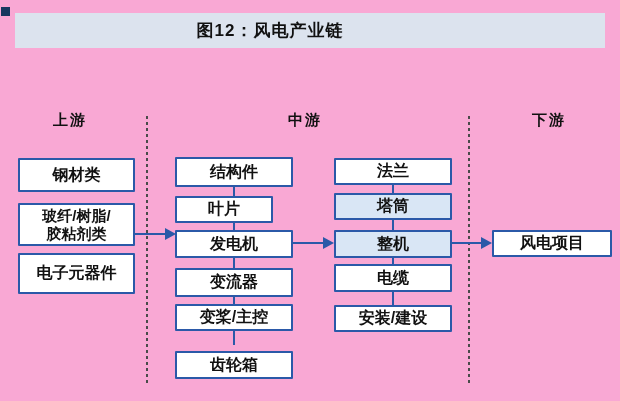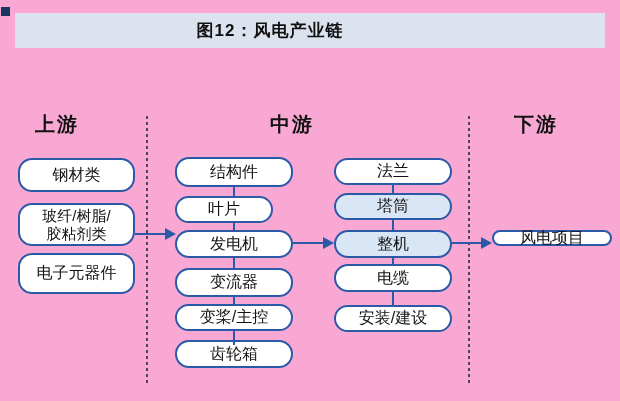--- a/index.html
+++ b/index.html
@@ -18,31 +18,31 @@
   .canvas{position:absolute;left:0;top:0;width:620px;height:401px;background:#f9a8d4;}
   .corner-mark{position:absolute;left:1px;top:7px;width:9px;height:9px;background:#17375e;}
   .title-band{
     position:absolute;left:15px;top:13px;width:590px;height:35px;background:var(--band);
     display:flex;align-items:center;justify-content:center;
   }
   .title-band .title{
     font-size:17px;font-weight:700;letter-spacing:1px;transform:translateX(-40px);white-space:nowrap;
   }
   .sec-label{
-    position:absolute;top:111px;width:70px;
-    font-size:20px;font-weight:700;letter-spacing:2px;
+    position:absolute;top:111px;width:70px;text-align:center;
+    font-size:15px;font-weight:700;letter-spacing:2px;
   }
   .divider{
     position:absolute;top:116px;width:2px;height:270px;
     background:repeating-linear-gradient(to bottom,var(--divider) 0 3px,transparent 3px 6px);
   }
   .box{
-    position:absolute;border:2px solid var(--accent);border-radius:14px;background:#ffffff;
+    position:absolute;border:2px solid var(--accent);border-radius:1px;background:#ffffff;
     display:flex;align-items:center;justify-content:center;text-align:center;
-    font-size:16px;font-weight:400;line-height:1.15;white-space:pre-line;
+    font-size:16px;font-weight:700;line-height:1.15;white-space:pre-line;
   }
   .box.fill{background:var(--fill);}
   .box.small-text{font-size:15px;}
   .vline{position:absolute;width:2px;background:var(--accent);}
   .hline{position:absolute;height:2px;background:var(--accent);}
   .ahead{
     position:absolute;width:0;height:0;
     border-top:6px solid transparent;border-bottom:6px solid transparent;
     border-left:11px solid var(--accent);
   }
@@ -68,40 +68,40 @@
   <div class="box" style="left:18px;top:158px;width:117px;height:34px;">钢材类</div>
   <div class="box small-text" style="left:18px;top:203px;width:117px;height:43px;">玻纤/树脂/
 胶粘剂类</div>
   <div class="box" style="left:18px;top:253px;width:117px;height:41px;">电子元器件</div>
 
   <div class="box" style="left:175px;top:157px;width:118px;height:30px;">结构件</div>
   <div class="box" style="left:175px;top:196px;width:98px;height:27px;">叶片</div>
   <div class="box" style="left:175px;top:230px;width:118px;height:28px;">发电机</div>
   <div class="box" style="left:175px;top:268px;width:118px;height:29px;">变流器</div>
   <div class="box" style="left:175px;top:304px;width:118px;height:27px;">变桨/主控</div>
-  <div class="box" style="left:175px;top:340px;width:118px;height:28px;">齿轮箱</div>
+  <div class="box" style="left:175px;top:351px;width:118px;height:28px;">齿轮箱</div>
 
   <div class="vline" style="left:233px;top:187px;height:9px;"></div>
   <div class="vline" style="left:233px;top:223px;height:7px;"></div>
   <div class="vline" style="left:233px;top:258px;height:10px;"></div>
   <div class="vline" style="left:233px;top:297px;height:7px;"></div>
   <div class="vline" style="left:233px;top:331px;height:14px;"></div>
 
   <div class="box" style="left:334px;top:158px;width:118px;height:27px;">法兰</div>
   <div class="box fill" style="left:334px;top:193px;width:118px;height:27px;">塔筒</div>
   <div class="box fill" style="left:334px;top:230px;width:118px;height:28px;">整机</div>
   <div class="box" style="left:334px;top:264px;width:118px;height:28px;">电缆</div>
   <div class="box" style="left:334px;top:305px;width:118px;height:27px;">安装/建设</div>
 
   <div class="vline" style="left:392px;top:185px;height:8px;"></div>
   <div class="vline" style="left:392px;top:220px;height:10px;"></div>
   <div class="vline" style="left:392px;top:258px;height:6px;"></div>
   <div class="vline" style="left:392px;top:292px;height:13px;"></div>
 
-  <div class="box" style="left:492px;top:230px;width:120px;height:16px;">风电项目</div>
+  <div class="box" style="left:492px;top:230px;width:120px;height:27px;">风电项目</div>
 
   <div class="hline" style="left:135px;top:233px;width:31px;"></div>
   <div class="ahead" style="left:165px;top:228px;"></div>
 
   <div class="hline" style="left:293px;top:242px;width:31px;"></div>
   <div class="ahead" style="left:323px;top:237px;"></div>
 
   <div class="hline" style="left:452px;top:242px;width:30px;"></div>
   <div class="ahead" style="left:481px;top:237px;"></div>
 

